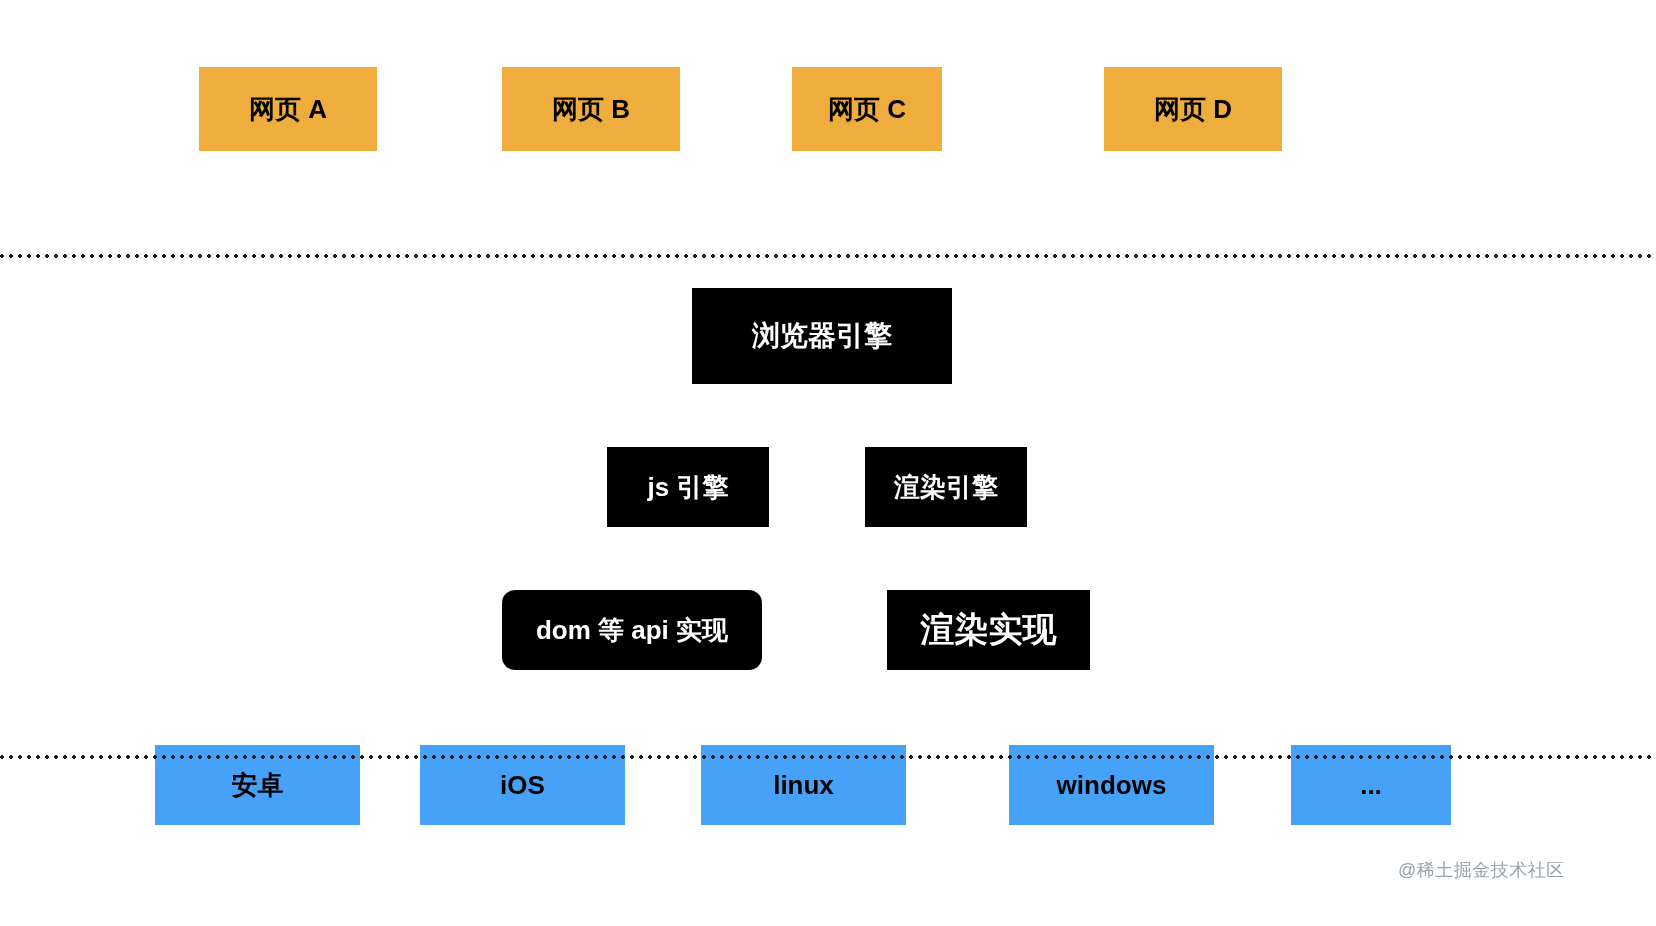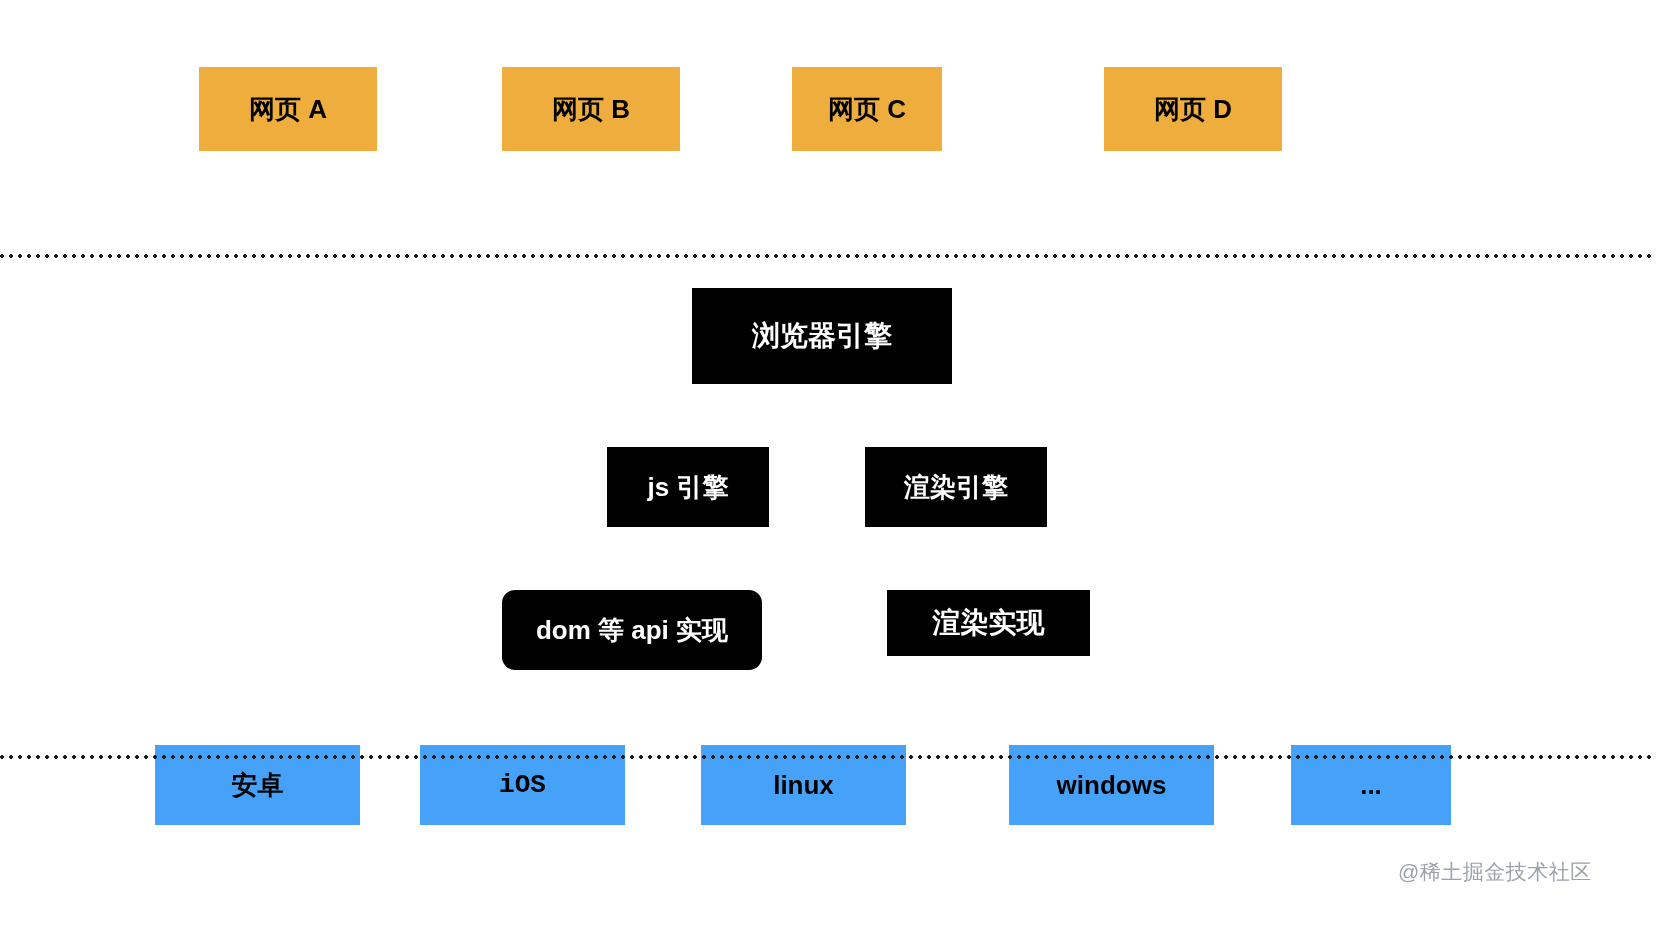--- a/index.html
+++ b/index.html
@@ -54,21 +54,21 @@
     left: 0;
     width: 1656px;
     height: 4px;
     background-image: radial-gradient(circle at 2px 2px, #1b1b1b 1.6px, rgba(0,0,0,0) 1.9px);
     background-size: 9px 4px;
     background-repeat: repeat-x;
   }
   .watermark {
     position: absolute;
     color: #9aa2ab;
-    font-size: 21px;
+    font-size: 18px;
     font-weight: 400;
     white-space: nowrap;
     letter-spacing: 0.5px;
   }
 </style>
 </head>
 <body>
 
 <div id="canvas">
     <div style="position: absolute; left: 0px; top: 0px; width: 100%; height: 100%;">
@@ -85,35 +85,35 @@
         <span>网页 D</span>
       </div>
     </div>
     <div style="position: absolute; left: 0px; top: 0px; width: 100%; height: 100%;">
       <div class="node node-engine" style="left: 692px; top: 288px; width: 260px; height: 96px; font-size: 28px;">
         <span>浏览器引擎</span>
       </div>
       <div class="node node-engine" style="left: 607px; top: 447px; width: 162px; height: 80px; font-size: 26px;">
         <span>js 引擎</span>
       </div>
-      <div class="node node-engine" style="left: 865px; top: 447px; width: 182px; height: 80px; font-size: 26px;">
+      <div class="node node-engine" style="left: 865px; top: 447px; width: 162px; height: 80px; font-size: 26px;">
         <span>渲染引擎</span>
       </div>
       <div class="node node-engine" style="left: 502px; top: 590px; width: 260px; height: 80px; font-size: 26px; border-radius: 13px;">
         <span>dom 等 api 实现</span>
       </div>
-      <div class="node node-engine" style="left: 887px; top: 590px; width: 203px; height: 66px; font-size: 28px;">
+      <div class="node node-engine" style="left: 887px; top: 590px; width: 203px; height: 80px; font-size: 34px;">
         <span>渲染实现</span>
       </div>
     </div>
     <div style="position: absolute; left: 0px; top: 0px; width: 100%; height: 100%; border-radius: 18px;">
       <div class="node node-os" style="left: 155px; top: 745px; width: 205px; height: 80px;">
         <span>安卓</span>
       </div>
-      <div class="node node-os" style="left: 420px; top: 745px; width: 205px; height: 80px; font-family: Liberation Mono, monospace;">
+      <div class="node node-os" style="left: 420px; top: 745px; width: 205px; height: 80px;">
         <span>iOS</span>
       </div>
       <div class="node node-os" style="left: 1009px; top: 745px; width: 205px; height: 80px;">
         <span>windows</span>
       </div>
       <div class="node node-os" style="left: 701px; top: 745px; width: 205px; height: 80px;">
         <span>linux</span>
       </div>
       <div class="node node-os" style="left: 1291px; top: 745px; width: 160px; height: 80px;">
         <span>...</span>

